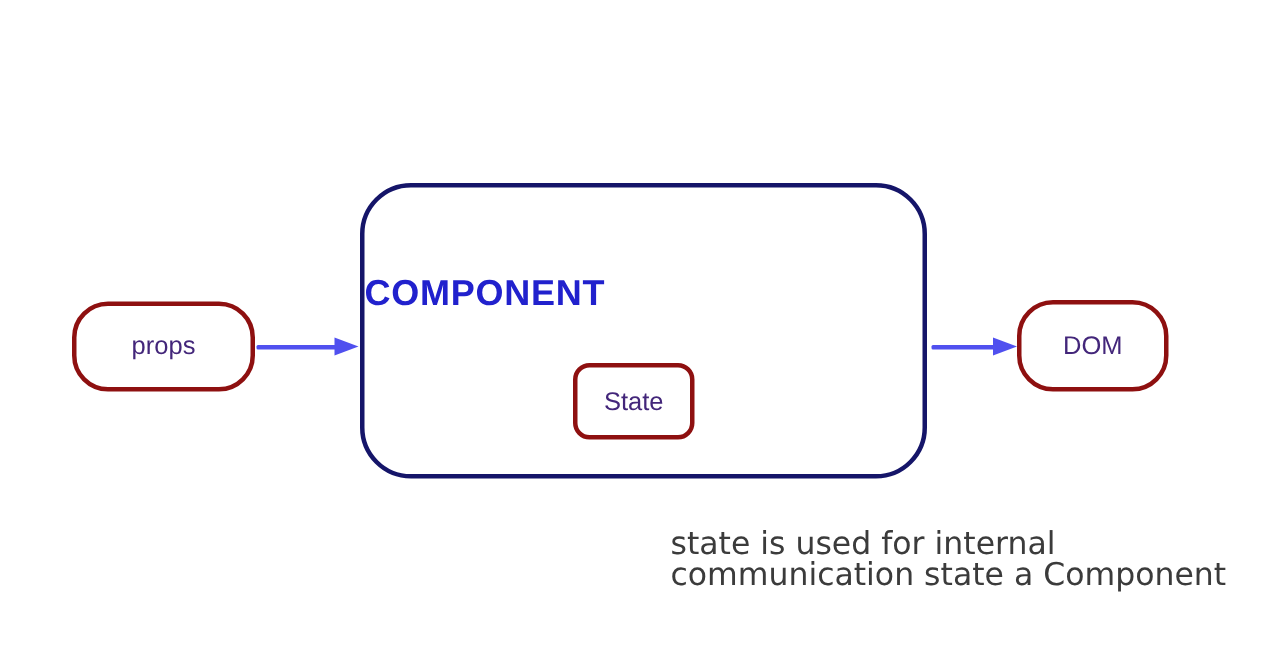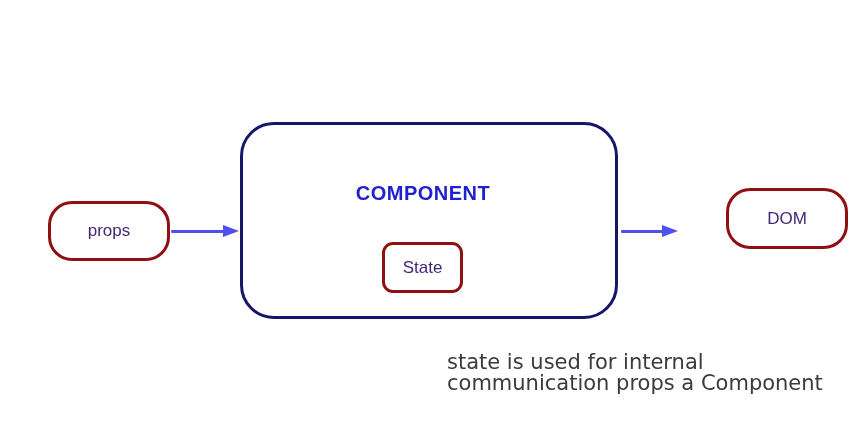--- a/index.html
+++ b/index.html
@@ -28,34 +28,34 @@
     border: 3px solid var(--box-border-red);
     border-radius: 24px;
     background: var(--background);
     display: flex;
     align-items: center;
     justify-content: center;
     color: var(--label-text-purple);
     font-size: 17px;
   }
   .props-box  { left: 48px;  top: 201px; width: 122px; height: 60px; }
-  .dom-box    { left: 678px; top: 188px; width: 122px; height: 61px; margin-left: 48px; }
+  .dom-box    { left: 678px; top: 200px; width: 101px; height: 61px; }
   .component-box {
     position: absolute;
     left: 240px; top: 122px;
     width: 378px; height: 197px;
     border: 3px solid var(--component-border-navy);
     border-radius: 34px;
     background: var(--background);
   }
   .component-title {
     position: absolute;
     left: 0; right: 12px; top: 57px;
-    text-align: center;
-    font-size: 20px;
+    text-align: left;
+    font-size: 24px;
     font-weight: bold;
     letter-spacing: 0.5px;
     color: var(--component-title-blue);
   }
   .state-box {
     left: 139px; top: 117px;
     width: 81px; height: 51px;
     border-radius: 11px;
   }
   .arrow { position: absolute; }
@@ -112,16 +112,16 @@
     <div class="arrow-line"></div>
     <div class="arrow-head"></div>
   </div>
 
   <div class="small-box dom-box">
     <span>DOM</span>
   </div>
 
   <div class="caption">
     <div>state is used for internal</div>
-    <div>communication props a Component</div>
+    <div>communication state a Component</div>
   </div>
 
 </div>
 
 </body></html>

